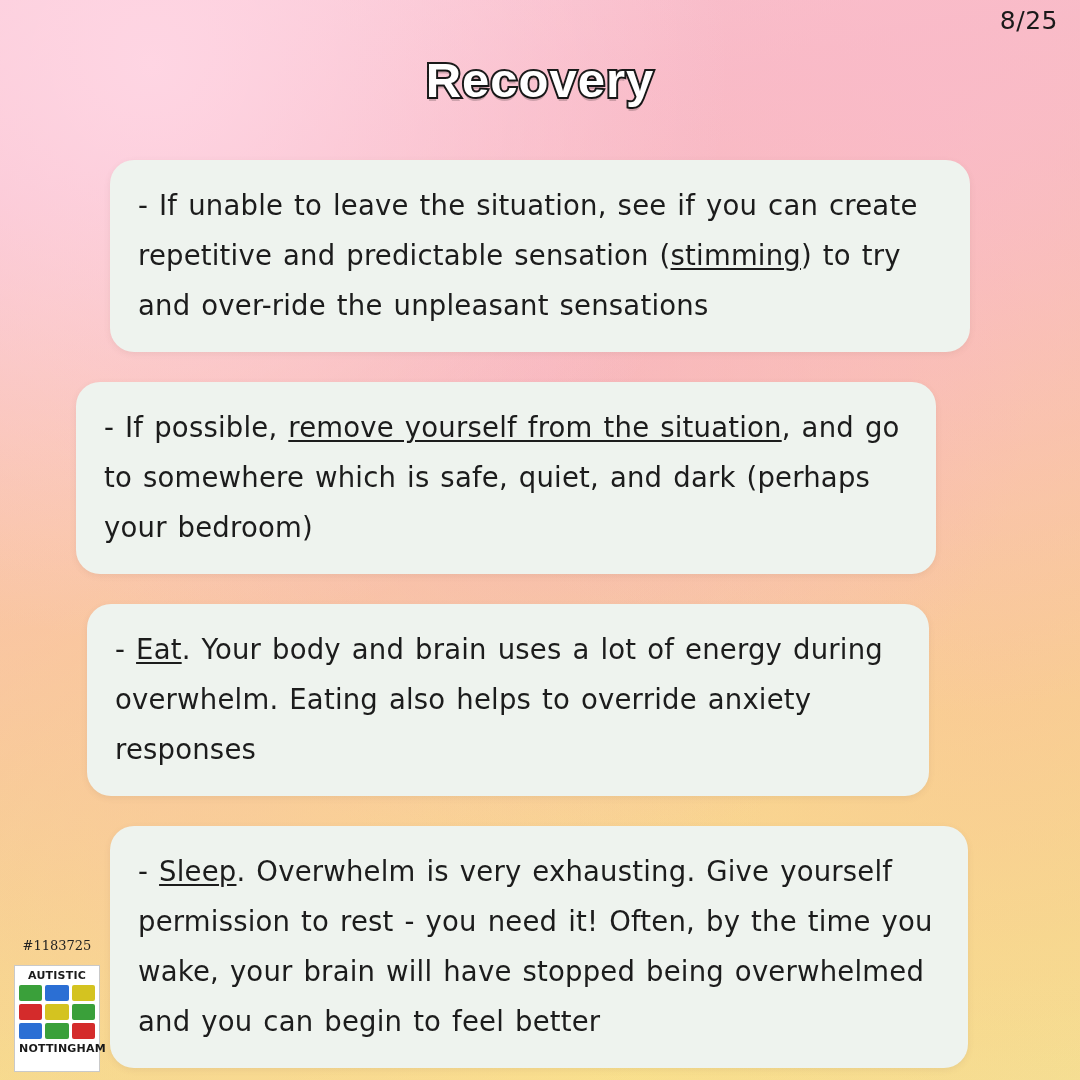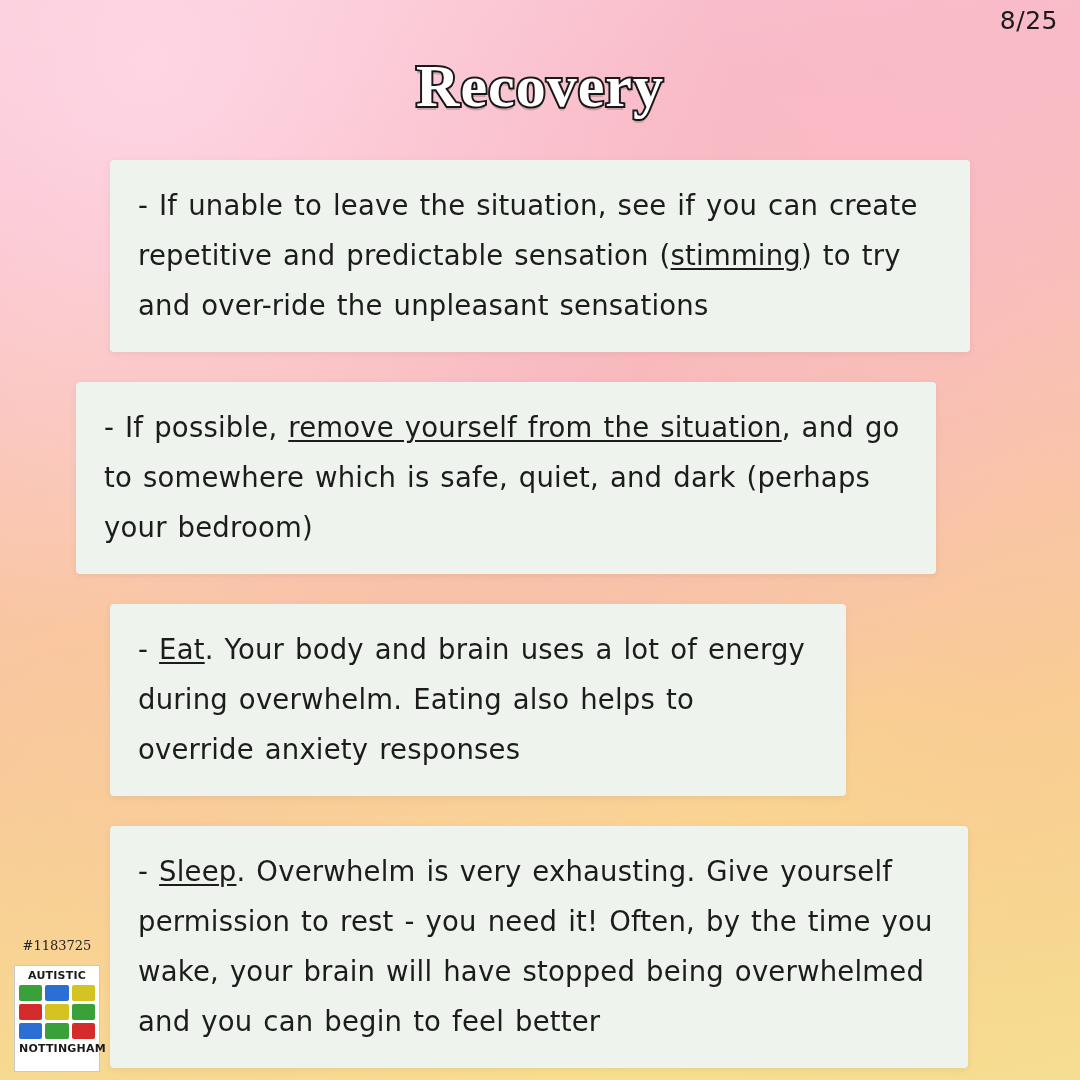--- a/index.html
+++ b/index.html
@@ -43,59 +43,59 @@
     font-size: 25px;
     color: #1a1a1a;
     letter-spacing: 0.5px;
   }
   .title {
     position: absolute;
     top: 52px;
     left: 0;
     width: 100%;
     text-align: center;
-    font-family: Liberation Serif, serif;
+    font-family: Liberation Sans, sans-serif;
     font-weight: bold;
-    font-size: 60px;
+    font-size: 49px;
     letter-spacing: 1px;
     color: #ffffff;
     -webkit-text-stroke: 4px #1a1a1a;
     paint-order: stroke fill;
     text-shadow:
       0 4px 0 rgba(0,0,0,0.18);
   }
   .cards {
     position: absolute;
     top: 160px;
     left: 0;
     width: 1080px;
   }
   .card {
     background: #eef3ee;
-    border-radius: 4px;
+    border-radius: 24px;
     margin: 0 auto 30px auto;
     padding: 20px 28px 22px 28px;
     box-sizing: border-box;
     box-shadow: 0 2px 6px rgba(120,90,80,0.10);
   }
   .card-text {
     font-family: "DejaVu Sans", sans-serif;
     font-size: 27.5px;
     line-height: 50px;
     color: #1c1c1c;
     letter-spacing: 0.2px;
     word-spacing: 2px;
   }
   .card-text u {
     text-decoration: underline;
     text-underline-offset: 3px;
   }
   .card-1 { width: 860px; margin-left: 110px; }
   .card-2 { width: 860px; margin-left: 76px; }
-  .card-3 { width: 736px; margin-left: 110px; }
+  .card-3 { width: 842px; margin-left: 87px; }
   .card-4 { width: 858px; margin-left: 110px; }
 
   .logo {
     position: absolute;
     left: 14px;
     bottom: 8px;
     width: 86px;
     text-align: center;
   }
   .logo-hash {

